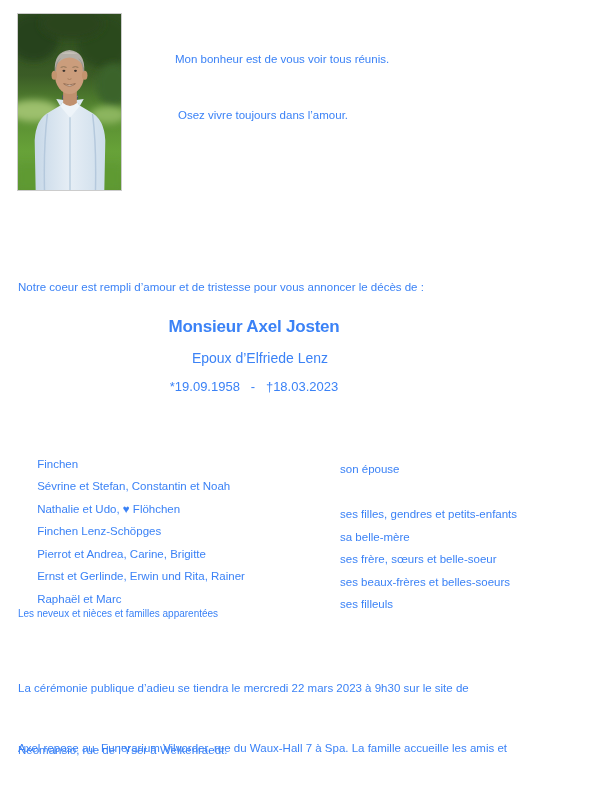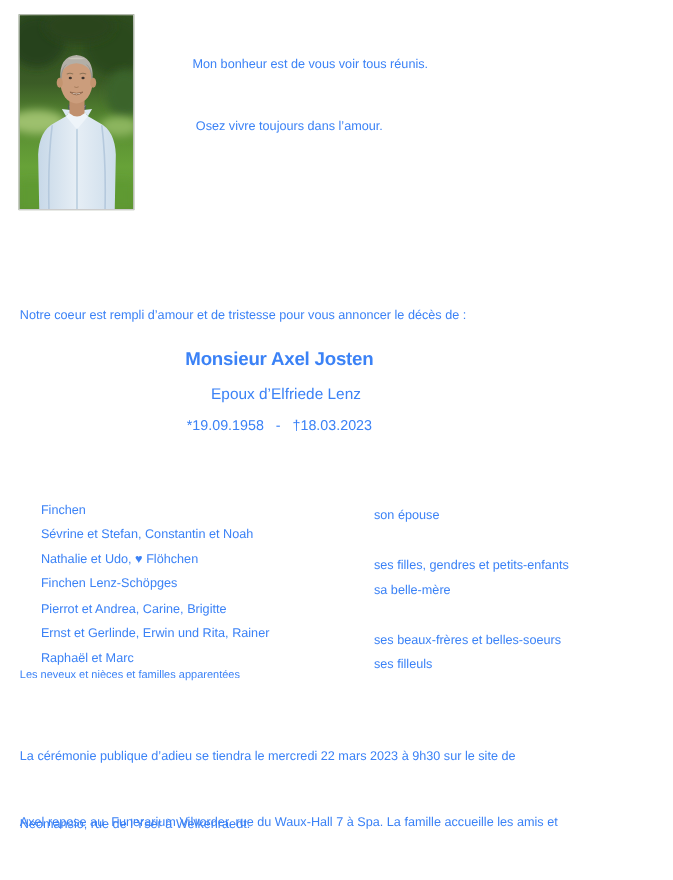--- a/index.html
+++ b/index.html
@@ -155,20 +155,21 @@
     <div class="family-row">
       <span class="names">Nathalie et Udo, ♥ Flöhchen</span>
       <span class="relation">ses filles, gendres et petits-enfants</span>
     </div>
     <div class="family-row">
       <span class="names">Finchen Lenz-Schöpges</span>
       <span class="relation">sa belle-mère</span>
     </div>
     <div class="family-row">
       <span class="names">Pierrot et Andrea, Carine, Brigitte</span>
+      <span class="relation">ses frère, sœurs et belle-soeur</span>
     </div>
     <div class="family-row">
       <span class="names">Ernst et Gerlinde, Erwin und Rita, Rainer</span>
       <span class="relation">ses beaux-frères et belles-soeurs</span>
     </div>
     <div class="family-row">
       <span class="names">Raphaël et Marc</span>
       <span class="relation">ses filleuls</span>
     </div>
   </div>

